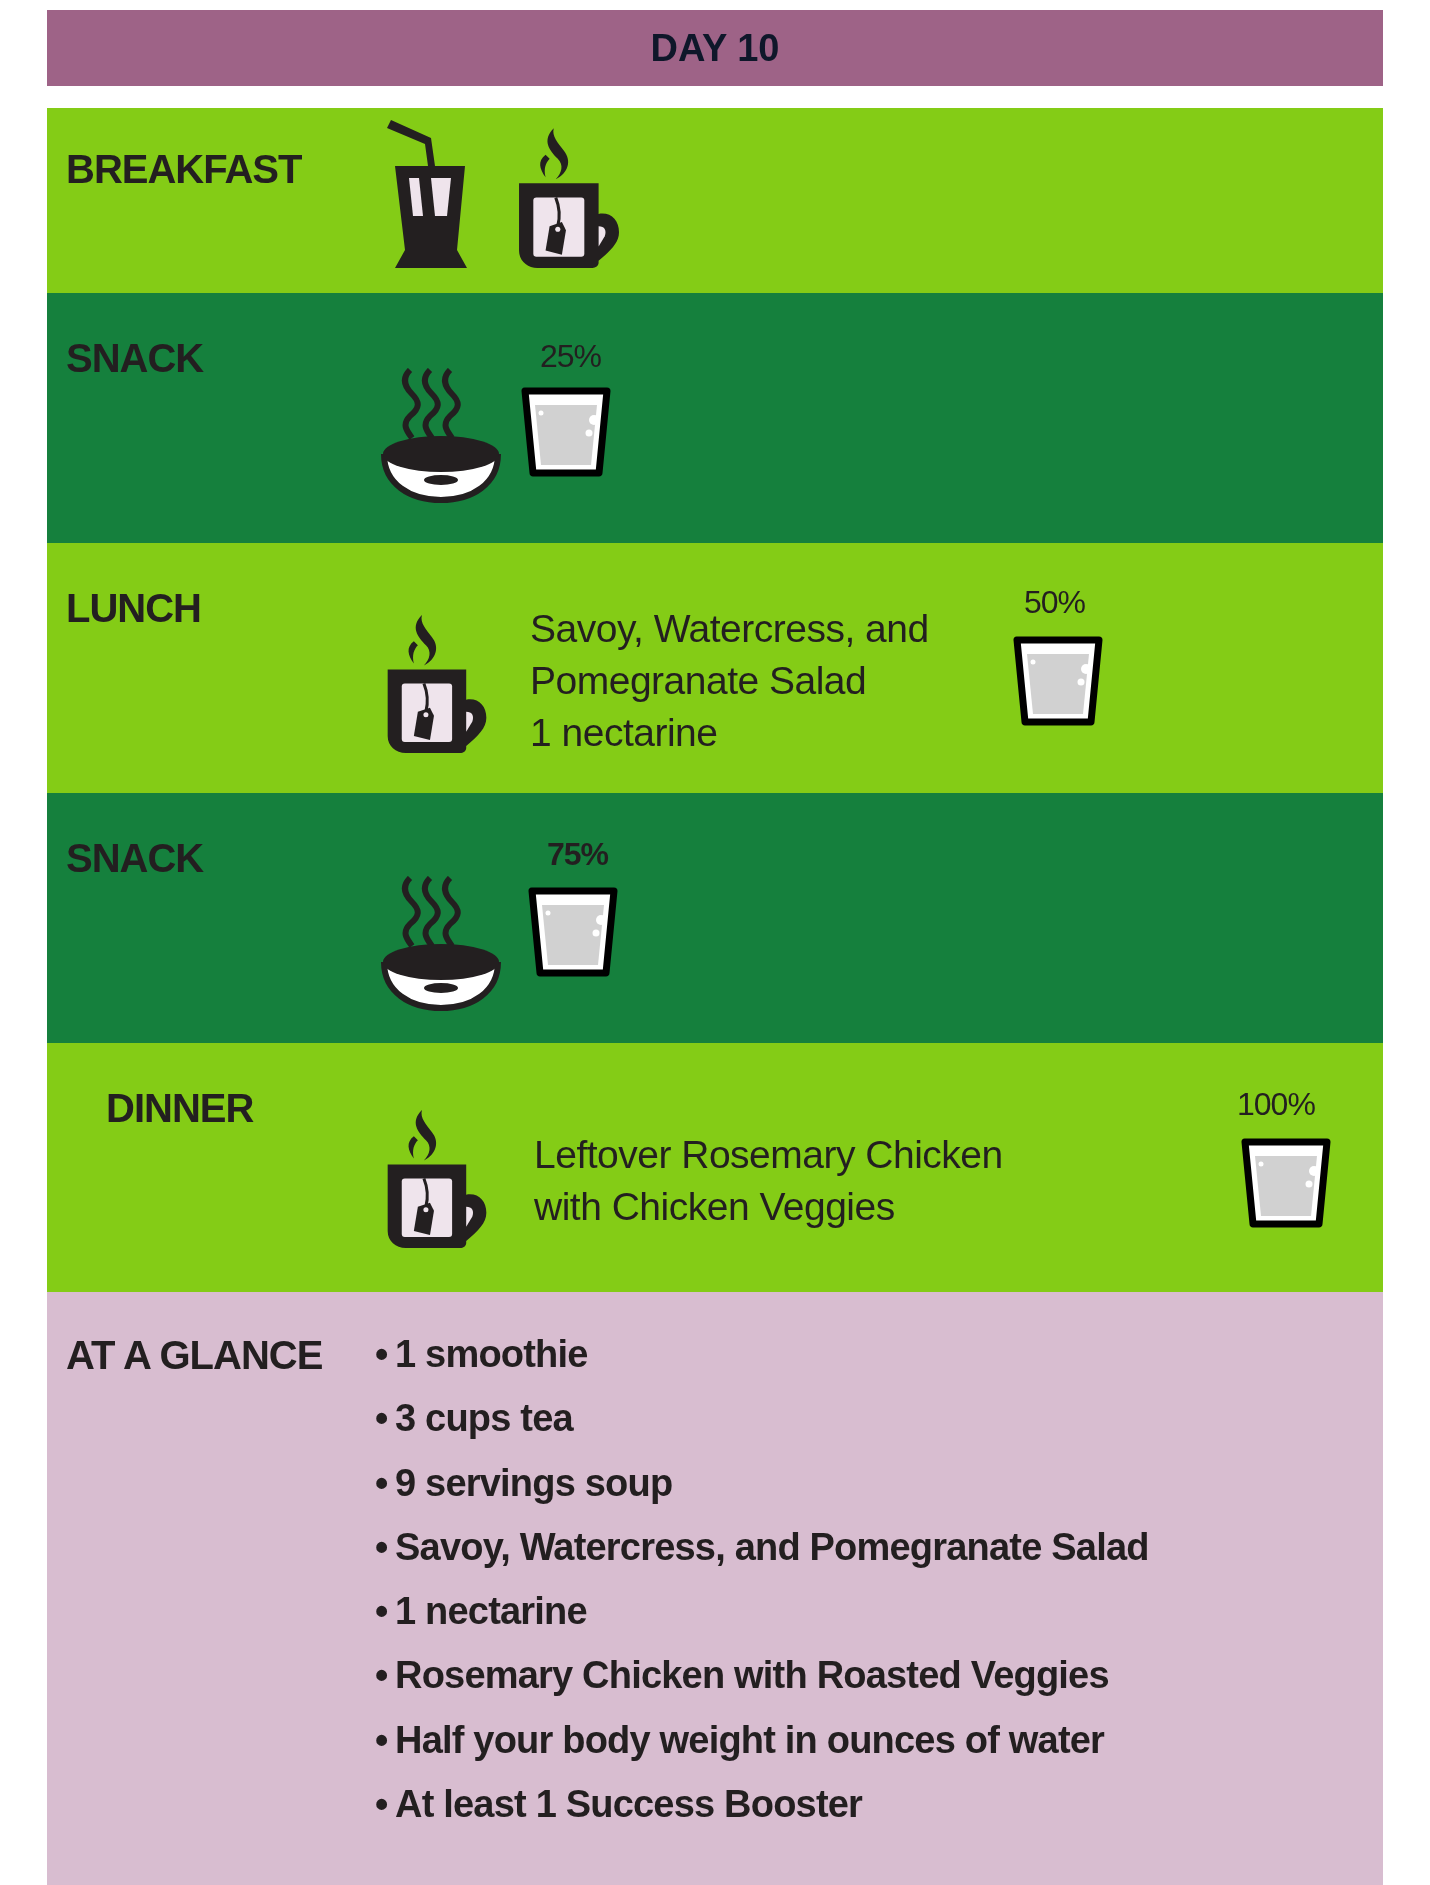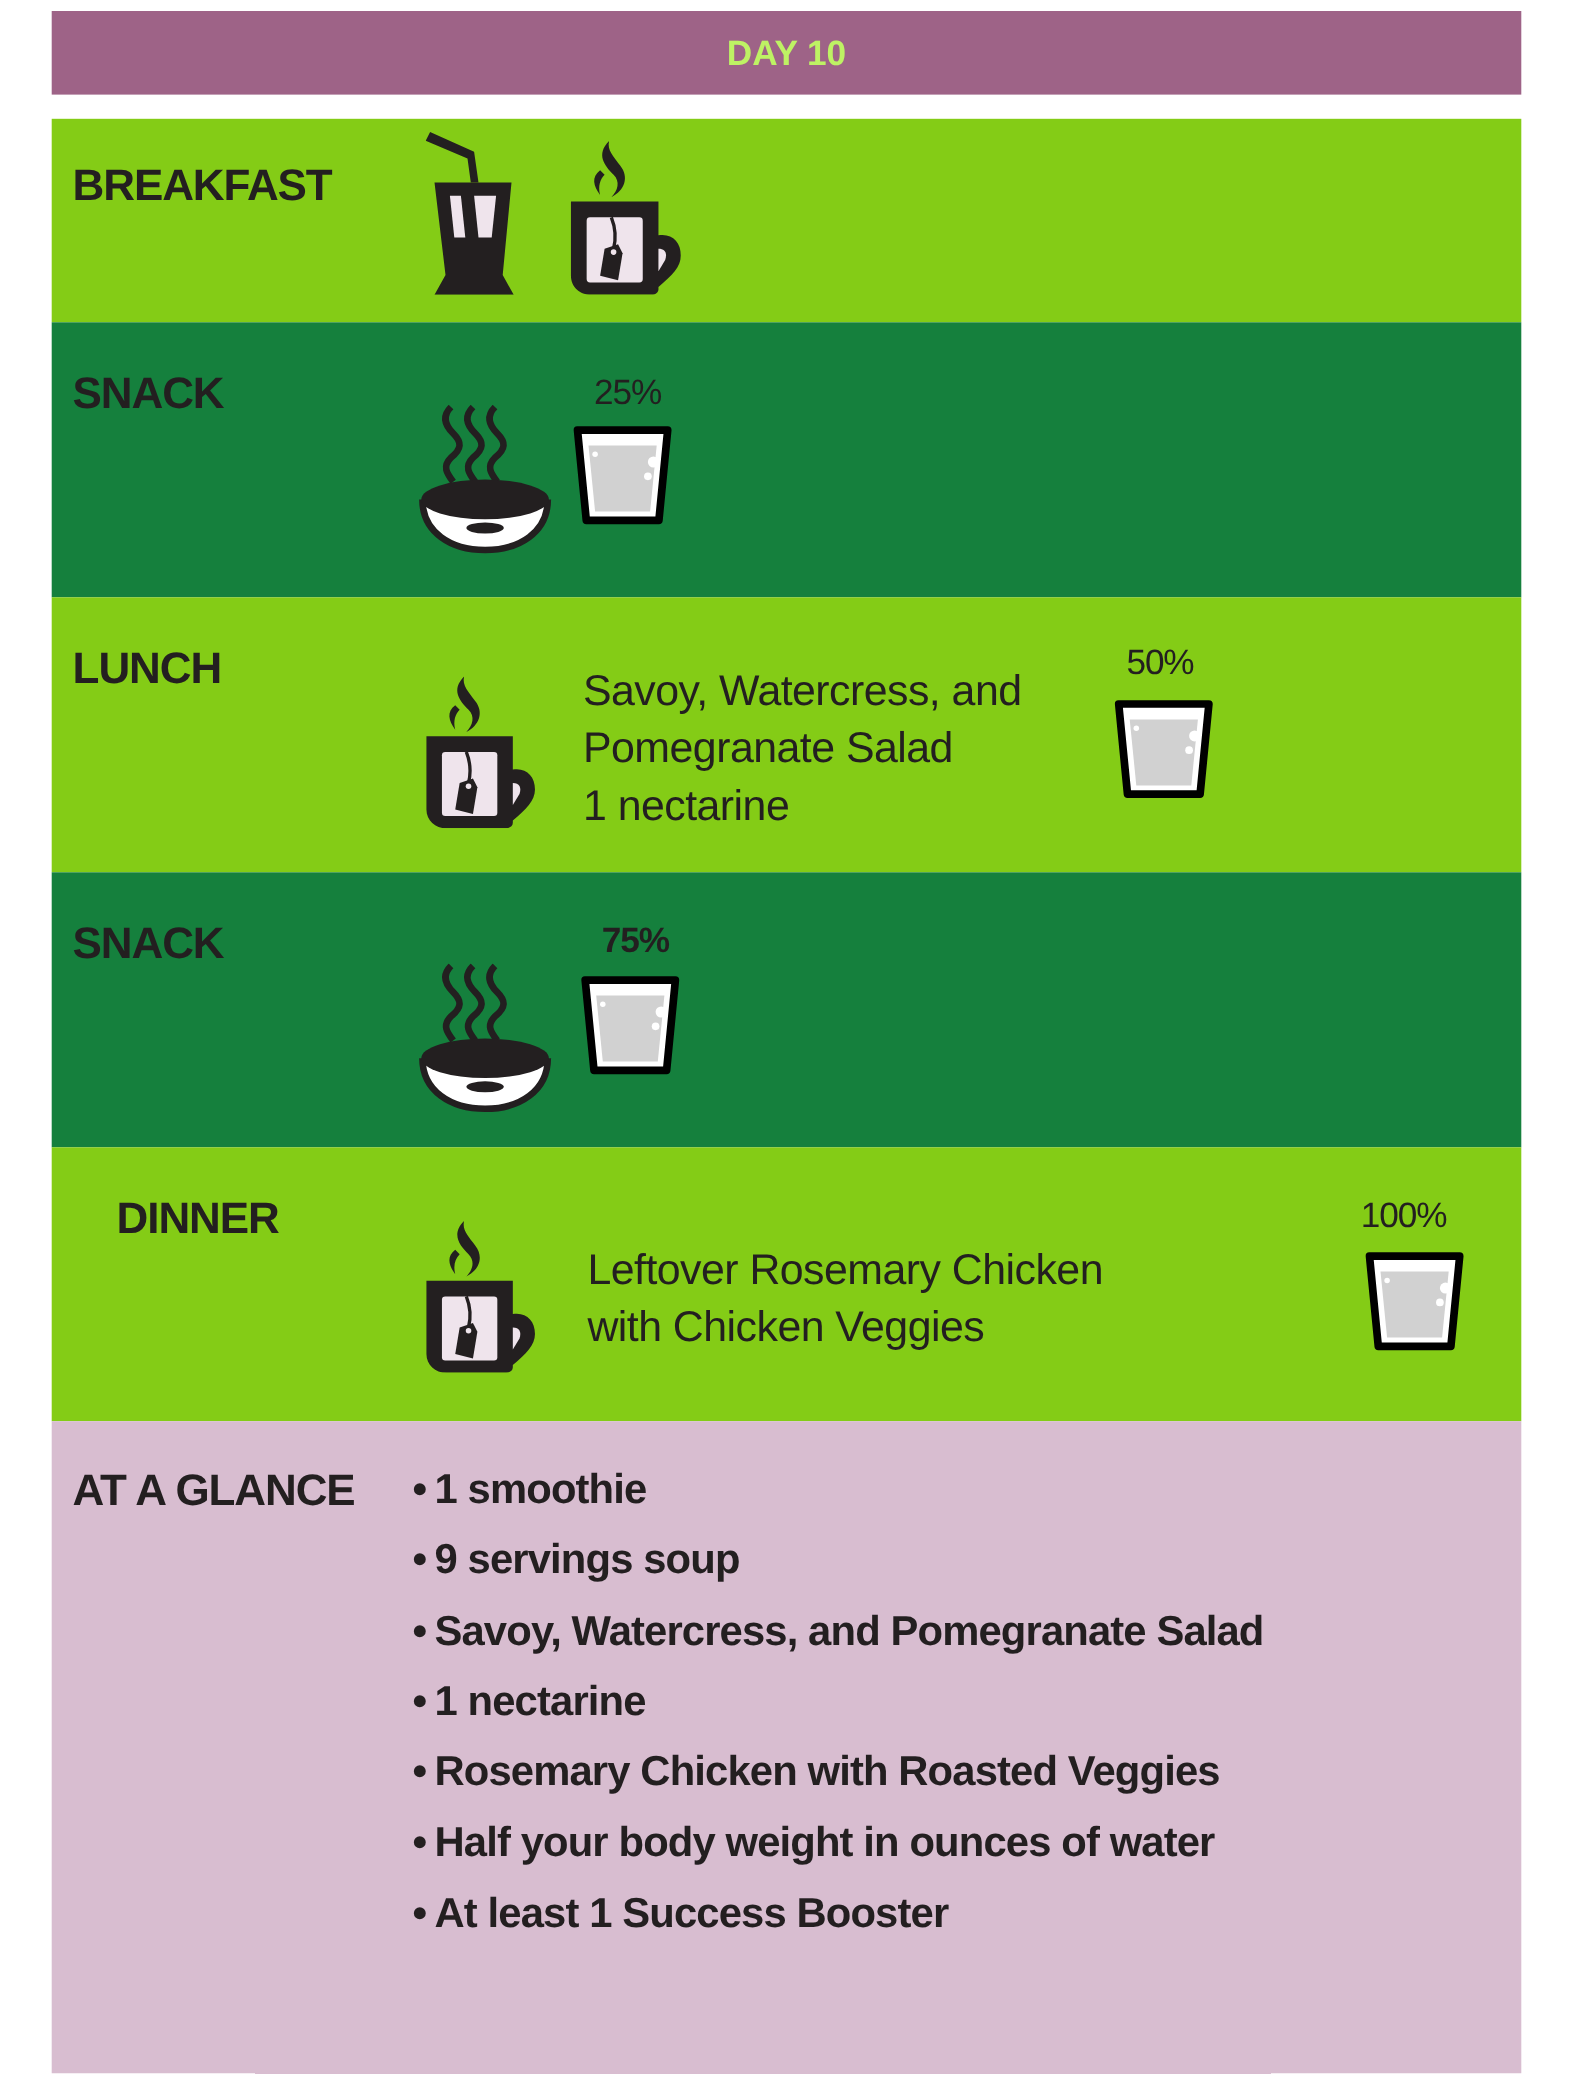--- a/index.html
+++ b/index.html
@@ -1,21 +1,21 @@
 <!DOCTYPE html>
 <html><head>
 <meta charset="utf-8">
 <style>
   html, body { margin: 0; padding: 0; background: #ffffff; }
   body { width: 1430px; height: 1885px; position: relative; overflow: hidden;
          font-family: "Liberation Sans", "DejaVu Sans", sans-serif; color: #231f20; }
   .abs { position: absolute; }
   .header-bar { left: 47px; top: 10px; width: 1336px; height: 76px; background: #9e6387;
                 display: flex; align-items: center; justify-content: center; }
-  .header-title { color: #bef264; font-weight: bold; font-size: 32px; letter-spacing: 0px; }
+  .header-title { color: #0f172a; font-weight: bold; font-size: 38px; letter-spacing: 0px; }
   .row { left: 47px; width: 1336px; }
   .row.tint { background: #84cc16; }
   .row.white { background: #15803d; text-align: right; }
   .row.glance { background: #d8bdd0; }
   .row-label { left: 19px; font-weight: bold; font-size: 40px; letter-spacing: -1px; line-height: 1; }
   .pct { font-size: 32px; line-height: 1; letter-spacing: -1px; }
   .meal-text { font-size: 39px; line-height: 52px; letter-spacing: -0.5px; white-space: nowrap; }
   .glance-list { left: 328px; top: 30px; margin: 0; padding: 0; list-style: none; }
   .glance-item { font-weight: bold; font-size: 38px; height: 64.3px; line-height: 64.3px;
                  letter-spacing: -0.8px; white-space: nowrap; }
@@ -128,20 +128,21 @@
   <div class="abs pct" style="left:1190px;top:45px;">100%</div>
   <svg class="abs" style="left:1194px;top:95px;" width="90" height="92">
       <use href="#sym-glass"></use>
     </svg>
 </div>
 
 <div class="abs row glance" style="top:1292px;height:593px;">
   <div class="abs row-label" style="top:43px;text-align:center;">AT A GLANCE</div>
   <ul class="abs glance-list">
     <li class="glance-item"><span class="bullet">•</span><span>1 smoothie</span></li>
+    <li class="glance-item"><span class="bullet">•</span><span>3 cups tea</span></li>
     <li class="glance-item"><span class="bullet">•</span><span>9 servings soup</span></li>
     <li class="glance-item"><span class="bullet">•</span><span>Savoy, Watercress, and Pomegranate Salad</span></li>
     <li class="glance-item"><span class="bullet">•</span><span>1 nectarine</span></li>
     <li class="glance-item"><span class="bullet">•</span><span>Rosemary Chicken with Roasted Veggies</span></li>
     <li class="glance-item"><span class="bullet">•</span><span>Half your body weight in ounces of water</span></li>
     <li class="glance-item"><span class="bullet">•</span><span>At least 1 Success Booster</span></li>
   </ul>
 </div>
 
 </body></html>

